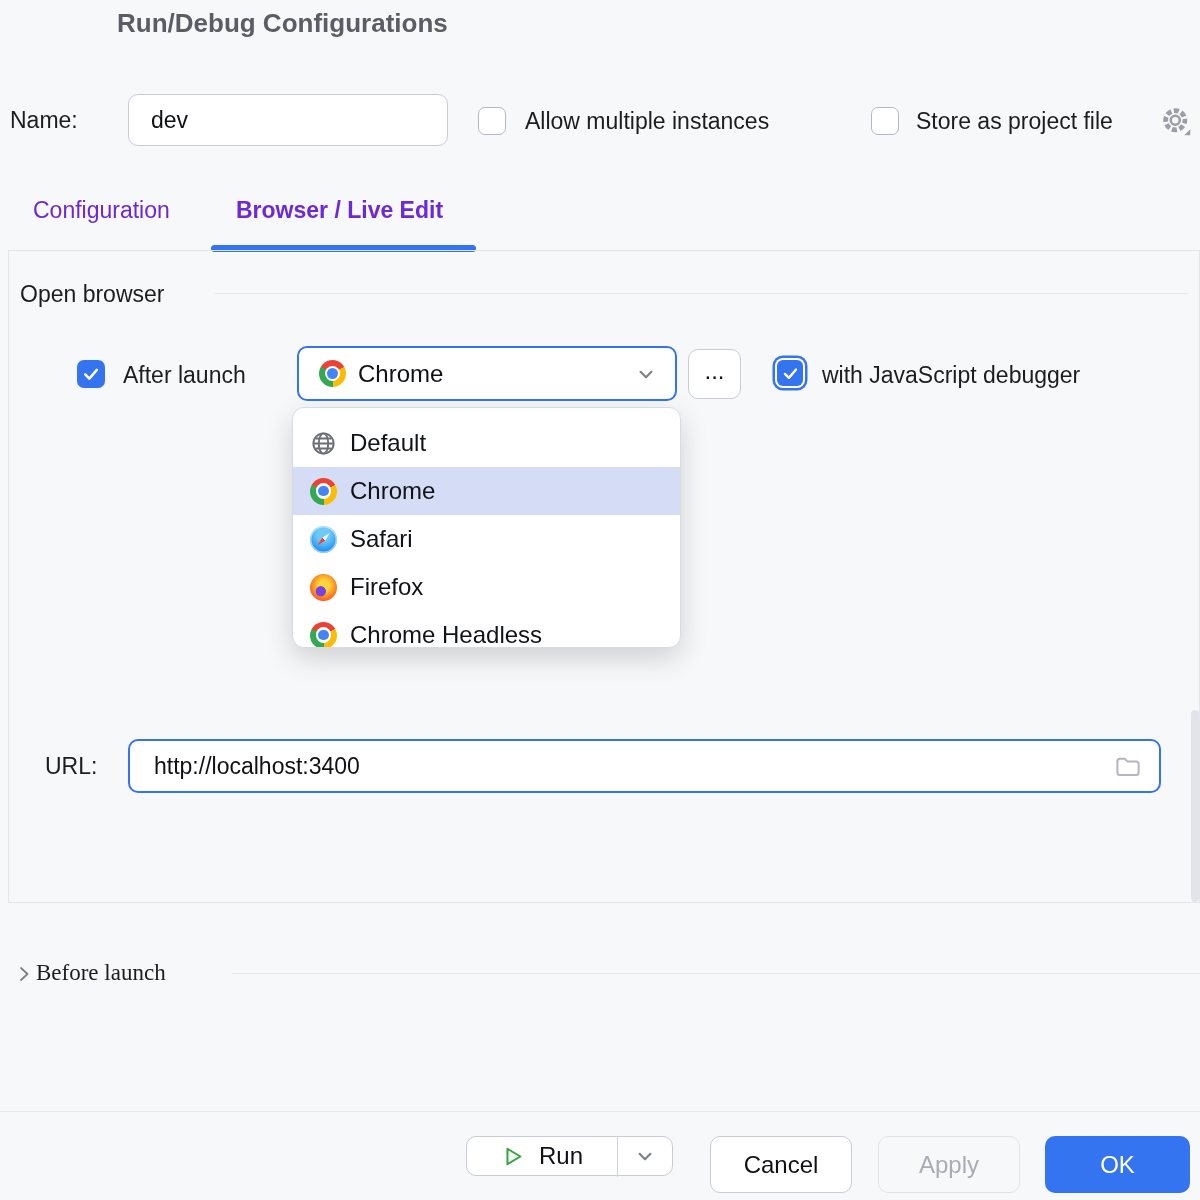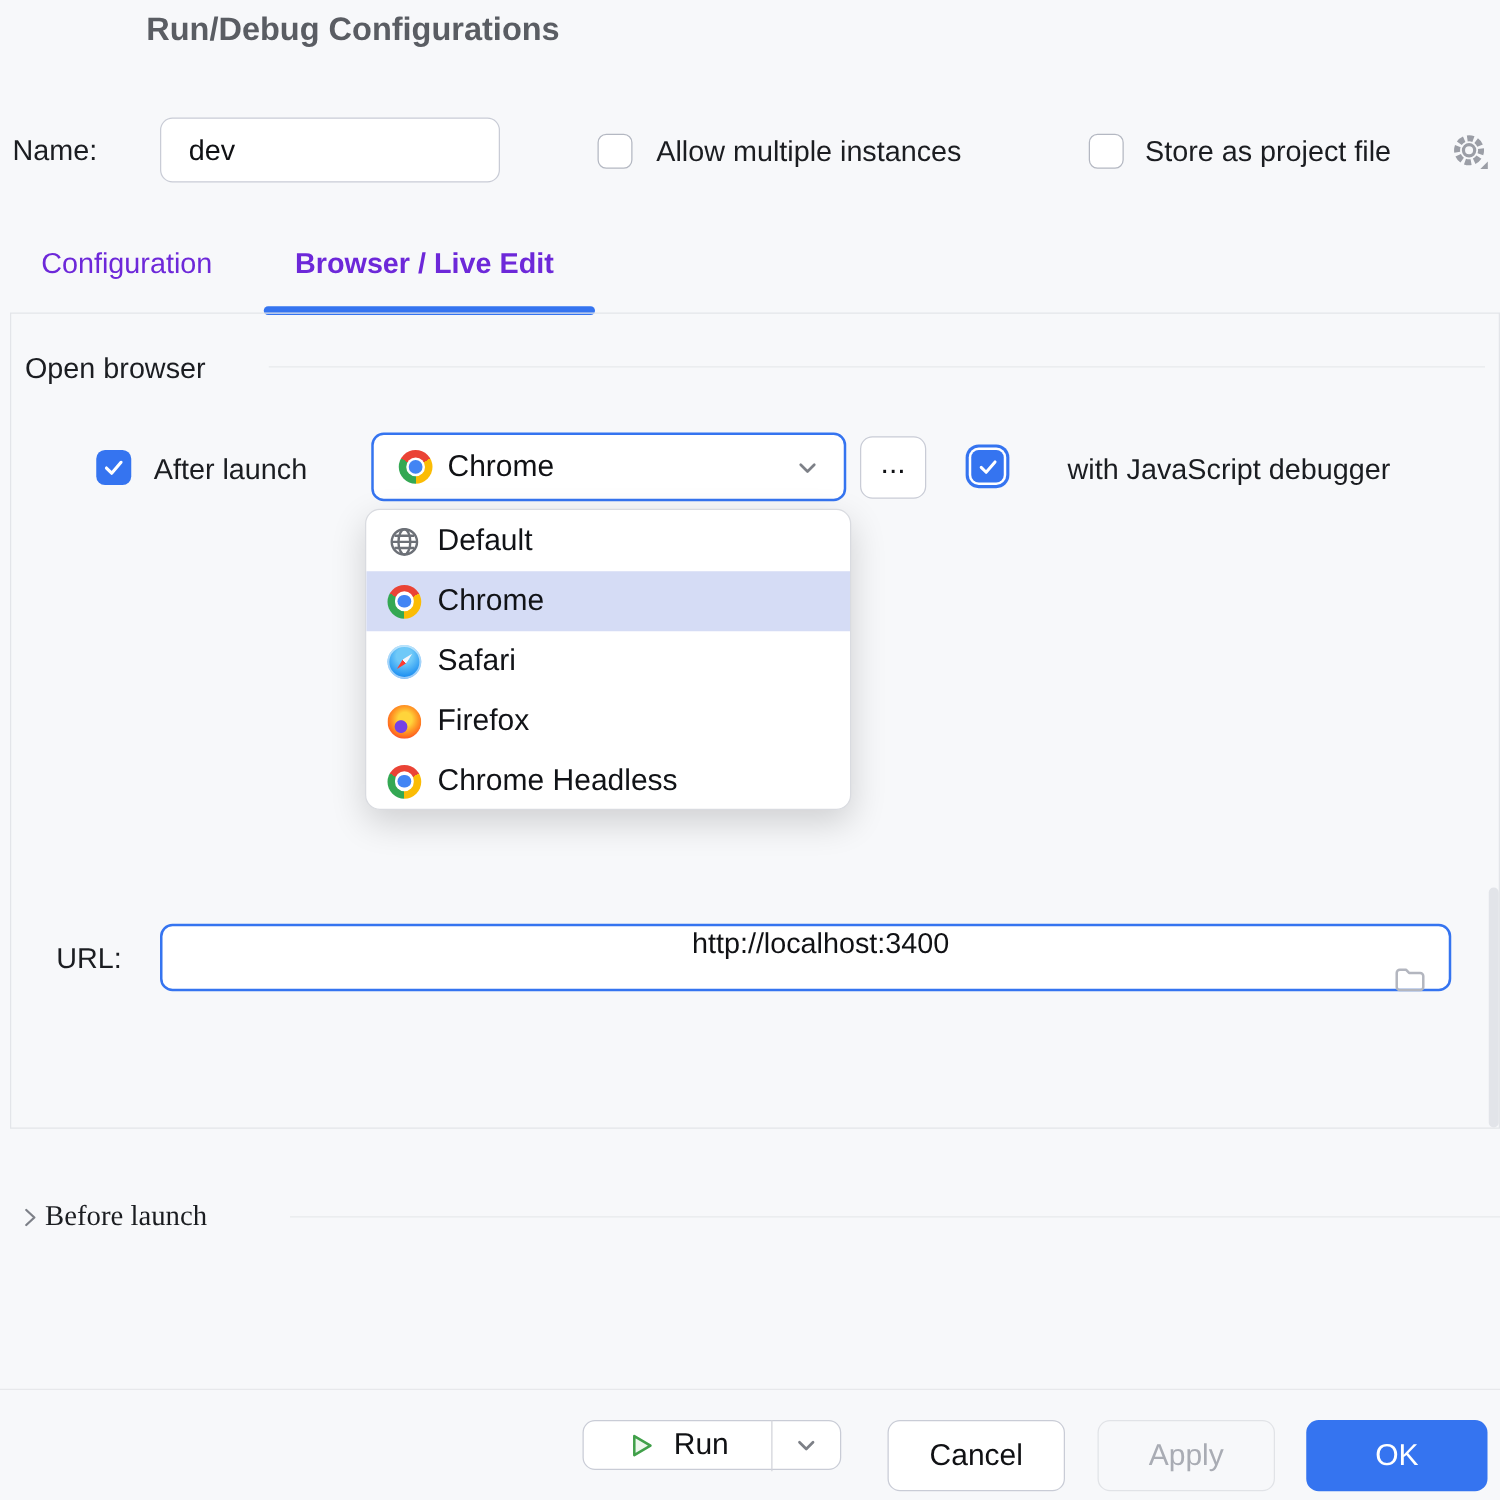--- a/index.html
+++ b/index.html
@@ -7,21 +7,21 @@
   .abs{position:absolute;}
   #stage{position:relative;width:1200px;height:1200px;}
 
   .title{left:117px;top:8px;font-size:26px;font-weight:bold;color:#5a5d63;}
 
   .label{font-size:23px;color:#1b1d21;white-space:nowrap;}
 
   
   .tfield{background:#fff;border:1px solid #c9ccd6;border-radius:10px;box-sizing:border-box;
           display:flex;align-items:center;font-size:23px;color:#101114;}
-  .tfield.focused{border:2.5px solid #3574f0;flex-direction:column;}
+  .tfield.focused{border:2.5px solid #3574f0;}
 
   
   .cb{width:28px;height:28px;border-radius:7px;box-sizing:border-box;background:#fff;border:1.5px solid #b4b8c2;}
   .cb.checked{background:#3574f0;border:none;display:flex;align-items:center;justify-content:center;}
   .cb.ring{box-shadow:0 0 0 2px #fff,0 0 0 4.5px #3574f0;}
 
   
   .tab{font-size:23px;color:#6d28d9;cursor:default;}
   .tab-underline{background:#3574f0;border-radius:4px;}
 
@@ -34,21 +34,21 @@
          box-sizing:border-box;display:flex;align-items:center;}
   .combo .val{font-size:24px;margin-left:12px;color:#101114;}
 
   .btn{background:#fff;border:1px solid #c9ccd6;border-radius:10px;box-sizing:border-box;
        display:flex;align-items:center;justify-content:center;font-size:24px;color:#101114;}
   .btn.disabled{border-color:#e1e3e7;color:#a9acb4;background:transparent;}
   .btn.primary{background:#3574f0;border:none;color:#fff;}
 
   
   .popup{left:292px;top:407px;width:389px;height:241px;background:#fff;border:1px solid #d9dbe0;border-radius:12px;
-         box-shadow:0 10px 28px rgba(0,0,0,.16);box-sizing:border-box;padding-top:1px;overflow:hidden;}
+         box-shadow:0 10px 28px rgba(0,0,0,.16);box-sizing:border-box;padding-top:11px;overflow:hidden;}
   .prow{height:48px;display:flex;align-items:center;padding-left:17px;}
   .prow.sel{background:#d5dcf5;}
   .prow .ptxt{font-size:24px;margin-left:13px;color:#111317;}
 
   
   .ic{display:inline-block;flex:none;}
   .ic-chrome{position:relative;width:27px;height:27px;border-radius:50%;
      background:conic-gradient(from -60deg,#ea4335 0 120deg,#fbbc05 0 240deg,#34a853 0 360deg);}
   .ic-chrome::before{content:"";position:absolute;inset:22%;background:#fff;border-radius:50%;}
   .ic-chrome::after{content:"";position:absolute;inset:30%;background:#4285f4;border-radius:50%;}
@@ -66,21 +66,21 @@
   svg{display:block;}
 </style>
 </head>
 <body>
 
 <div id="stage">
 
   <div class="abs title">Run/Debug Configurations</div>
 
   <div class="abs label" style="left:10px;top:107px;">Name:</div>
-  <div class="abs tfield" style="left:128px;top:94px;width:272px;height:52px;padding-left:22px;">
+  <div class="abs tfield" style="left:128px;top:94px;width:320px;height:52px;padding-left:22px;">
     <span>dev</span>
   </div>
 
   <div class="abs cb" style="left:478px;top:107px;"></div>
   <div class="abs label" style="left:525px;top:108px;">Allow multiple instances</div>
 
   <div class="abs cb" style="left:871px;top:107px;"></div>
   <div class="abs label" style="left:916px;top:108px;">Store as project file</div>
 
   <div class="abs" style="left:1158px;top:103px;width:36px;height:36px;">
@@ -119,21 +119,21 @@
 
   <div class="abs btn" style="left:688px;top:349px;width:53px;height:50px;">
     <span style="margin-top:-6px;">...</span>
   </div>
 
   <div class="abs cb checked ring" style="left:777px;top:360px;width:26px;height:26px;border-radius:6px;">
     <svg width="19" height="19" viewBox="0 0 24 24" fill="none" stroke="#fff" stroke-width="3" stroke-linecap="round" stroke-linejoin="round">
         <path d="M5 12.5 L10 17.5 L19 7"></path>
       </svg>
   </div>
-  <div class="abs label" style="left:822px;top:362px;margin-left:32px;">with JavaScript debugger</div>
+  <div class="abs label" style="left:822px;top:362px;">with JavaScript debugger</div>
 
   <div class="abs popup">
     <div class="prow">
       <span class="ic">
         <svg width="27" height="27" viewBox="0 0 24 24" fill="none" stroke="#6c7077" stroke-width="1.7">
           <circle cx="12" cy="12" r="9"></circle>
             <ellipse cx="12" cy="12" rx="4.2" ry="9"></ellipse>
           <path d="M3.4 12 h17.2 M5 7.6 h14 M5 16.4 h14"></path>
         </svg>
       </span>

